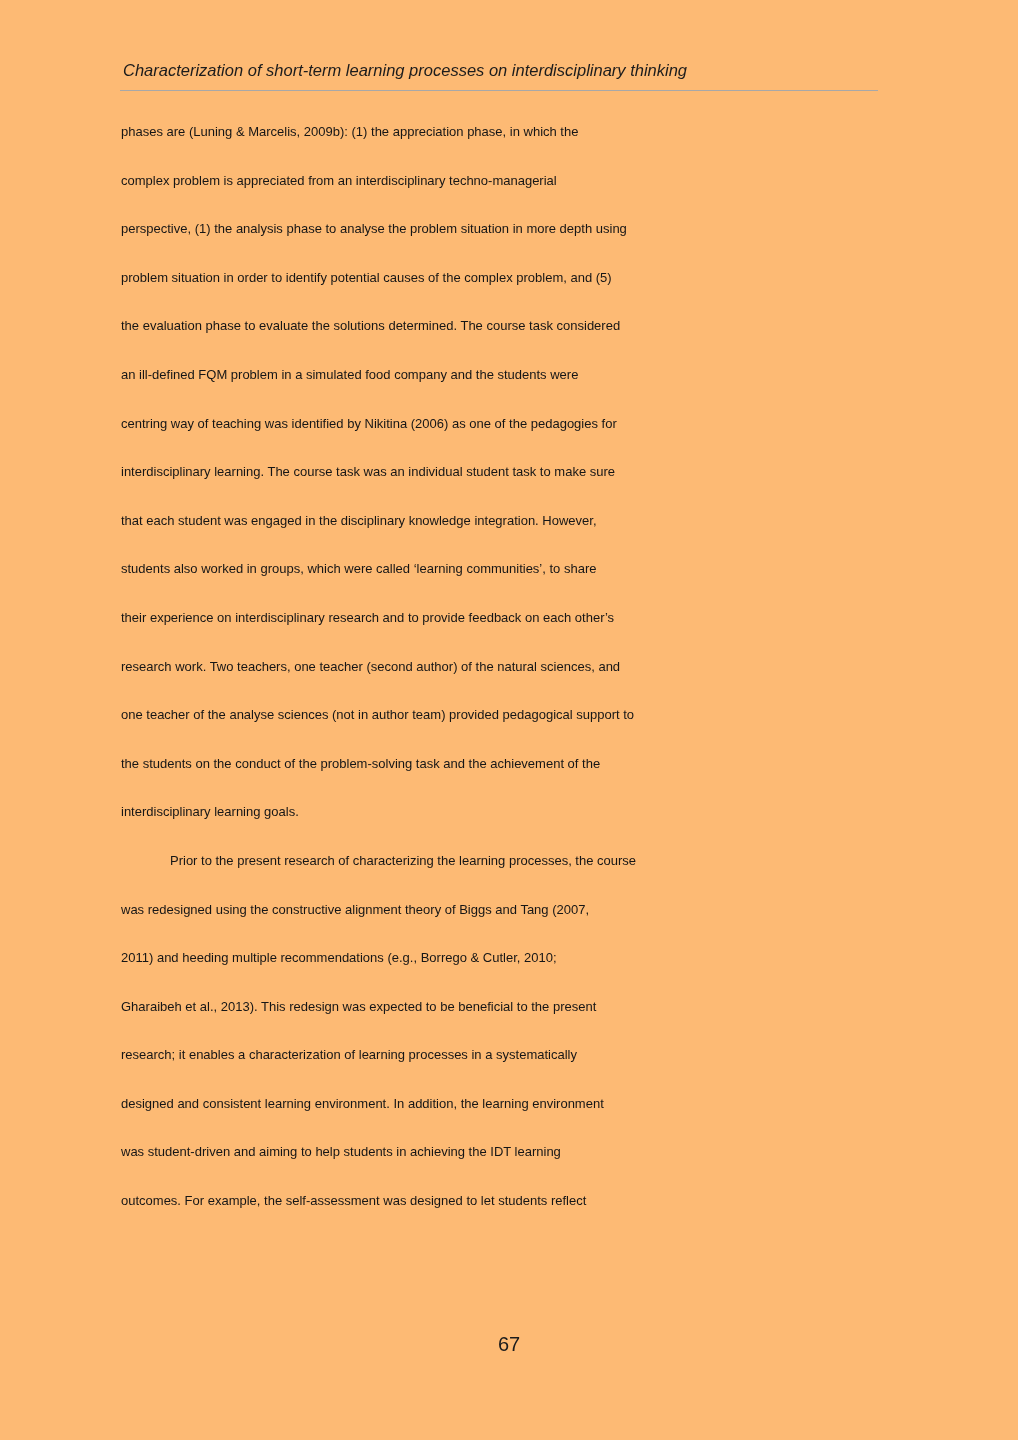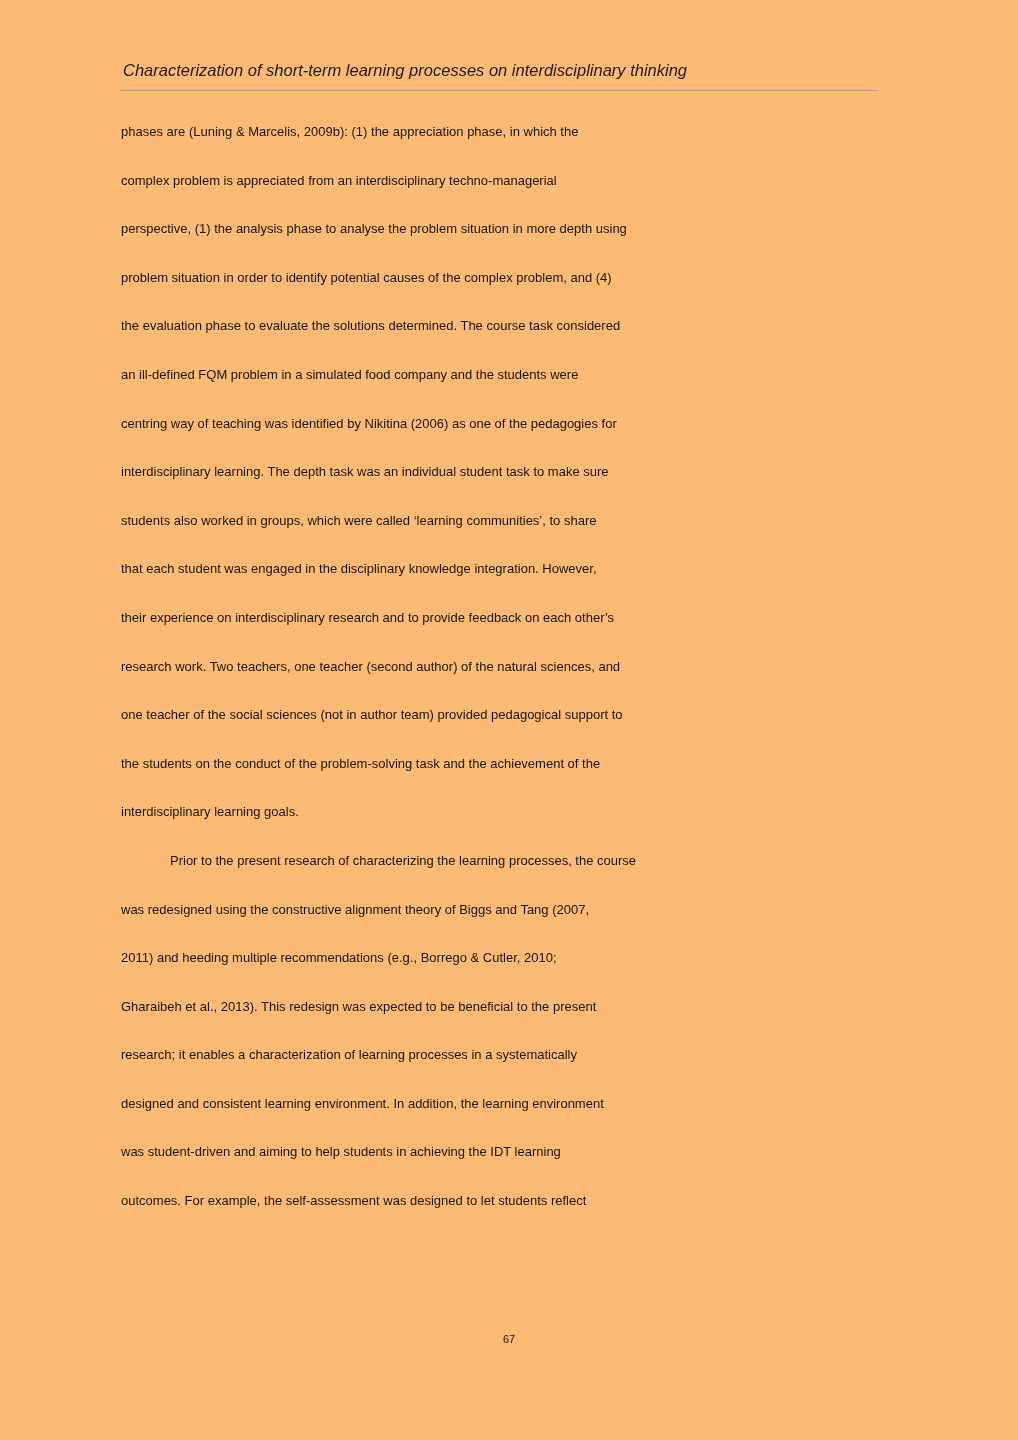--- a/index.html
+++ b/index.html
@@ -50,49 +50,49 @@
   }
   .indent-first {
     text-indent: 49px;
   }
   .page-footer {
     position: absolute;
     left: 0;
     top: 1333px;
     width: 1018px;
     text-align: center;
-    font-size: 11px;
+    font-size: 20px;
     color: #1c1c1c;
   }
 </style>
 </head>
 <body>
 
 <div class="page">
 
   <div class="running-header">Characterization of short-term learning processes on interdisciplinary thinking</div>
 
   <div class="header-rule"></div>
 
   <div class="body-text">
 
     <div>
       <div class="text-line">phases are (Luning &amp; Marcelis, 2009b): (1) the appreciation phase, in which the</div>
       <div class="text-line">complex problem is appreciated from an interdisciplinary techno-managerial</div>
       <div class="text-line">perspective, (1) the analysis phase to analyse the problem situation in more depth using</div>
-      <div class="text-line">problem situation in order to identify potential causes of the complex problem, and (4)</div>
+      <div class="text-line">problem situation in order to identify potential causes of the complex problem, and (5)</div>
       <div class="text-line">the evaluation phase to evaluate the solutions determined. The course task considered</div>
       <div class="text-line">an ill-defined FQM problem in a simulated food company and the students were</div>
       <div class="text-line">centring way of teaching was identified by Nikitina (2006) as one of the pedagogies for</div>
-      <div class="text-line">interdisciplinary learning. The depth task was an individual student task to make sure</div>
+      <div class="text-line">interdisciplinary learning. The course task was an individual student task to make sure</div>
+      <div class="text-line">that each student was engaged in the disciplinary knowledge integration. However,</div>
       <div class="text-line">students also worked in groups, which were called ‘learning communities’, to share</div>
-      <div class="text-line">that each student was engaged in the disciplinary knowledge integration. However,</div>
       <div class="text-line">their experience on interdisciplinary research and to provide feedback on each other’s</div>
       <div class="text-line">research work. Two teachers, one teacher (second author) of the natural sciences, and</div>
-      <div class="text-line">one teacher of the social sciences (not in author team) provided pedagogical support to</div>
+      <div class="text-line">one teacher of the analyse sciences (not in author team) provided pedagogical support to</div>
       <div class="text-line">the students on the conduct of the problem-solving task and the achievement of the</div>
       <div class="text-line">interdisciplinary learning goals.</div>
     </div>
 
     <div>
       <div class="text-line indent-first">Prior to the present research of characterizing the learning processes, the course</div>
       <div class="text-line">was redesigned using the constructive alignment theory of Biggs and Tang (2007,</div>
       <div class="text-line">2011) and heeding multiple recommendations (e.g., Borrego &amp; Cutler, 2010;</div>
       <div class="text-line">Gharaibeh et al., 2013). This redesign was expected to be beneficial to the present</div>
       <div class="text-line">research; it enables a characterization of learning processes in a systematically</div>

